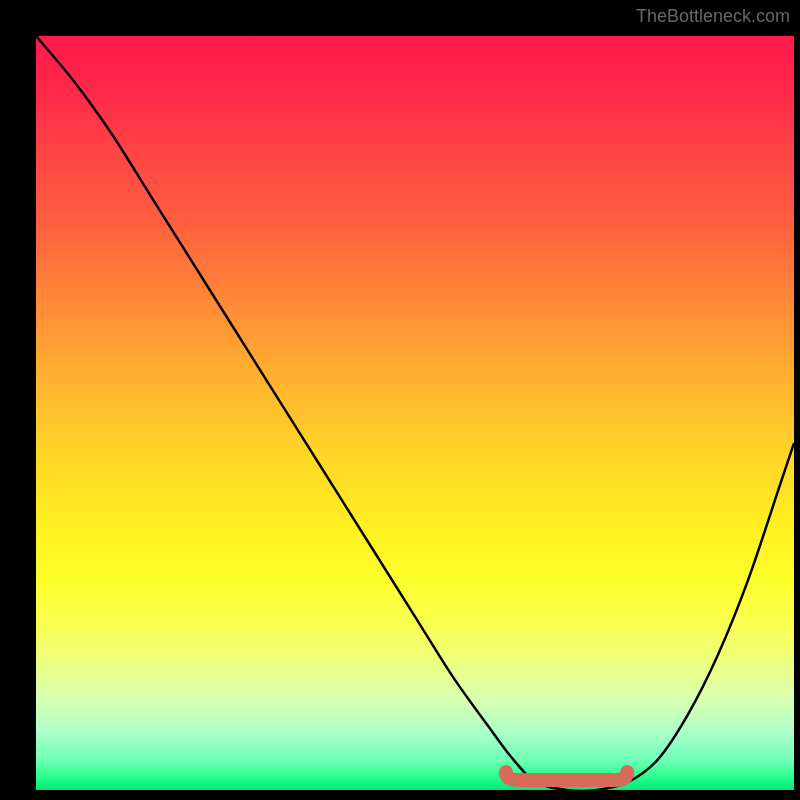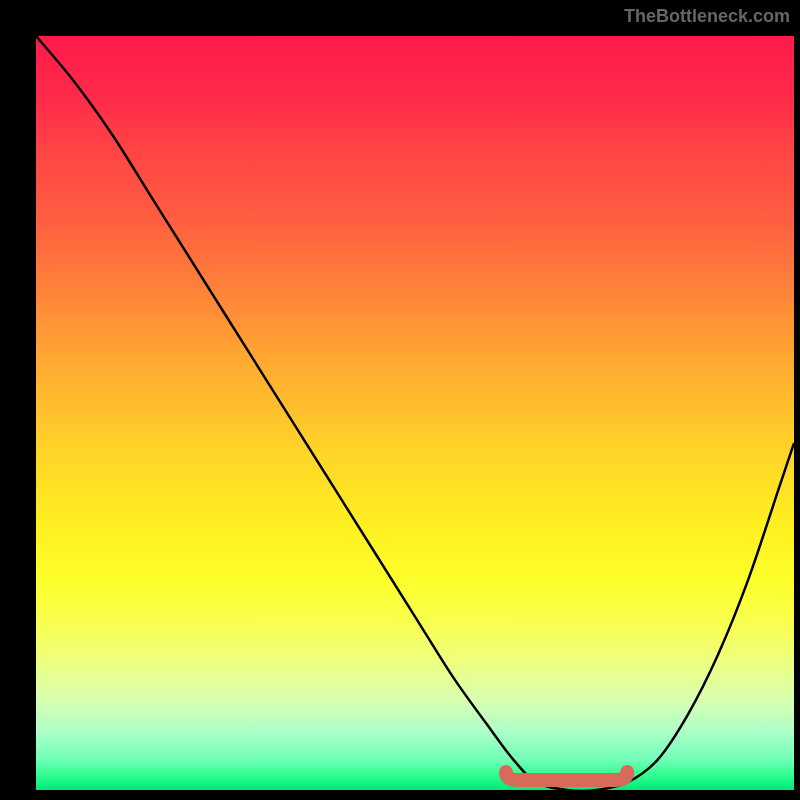--- a/index.html
+++ b/index.html
@@ -9,21 +9,21 @@
     background: #000;
     position: relative;
     font-family: Arial, sans-serif;
   }
   .watermark {
     position: absolute;
     top: 6px;
     right: 10px;
     color: #666;
     font-size: 18px;
-    font-weight: 700;
+    font-weight: 400;
     z-index: 10;
   }
   .plot-area {
     position: absolute;
     left: 36px;
     top: 36px;
     width: 758px;
     height: 754px;
     overflow: hidden;
   }

